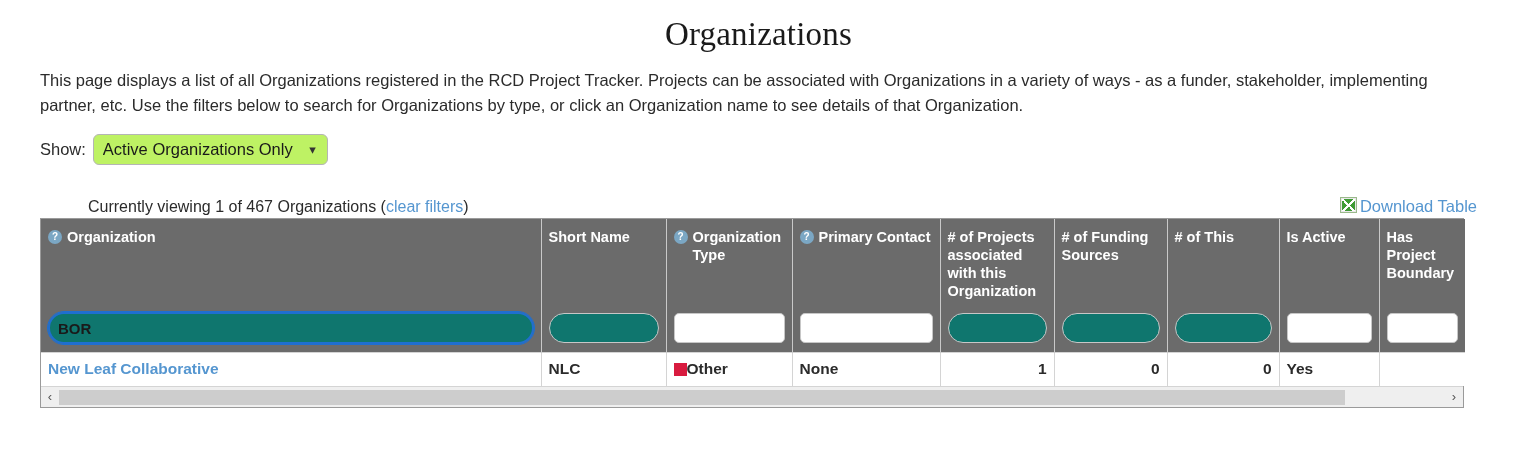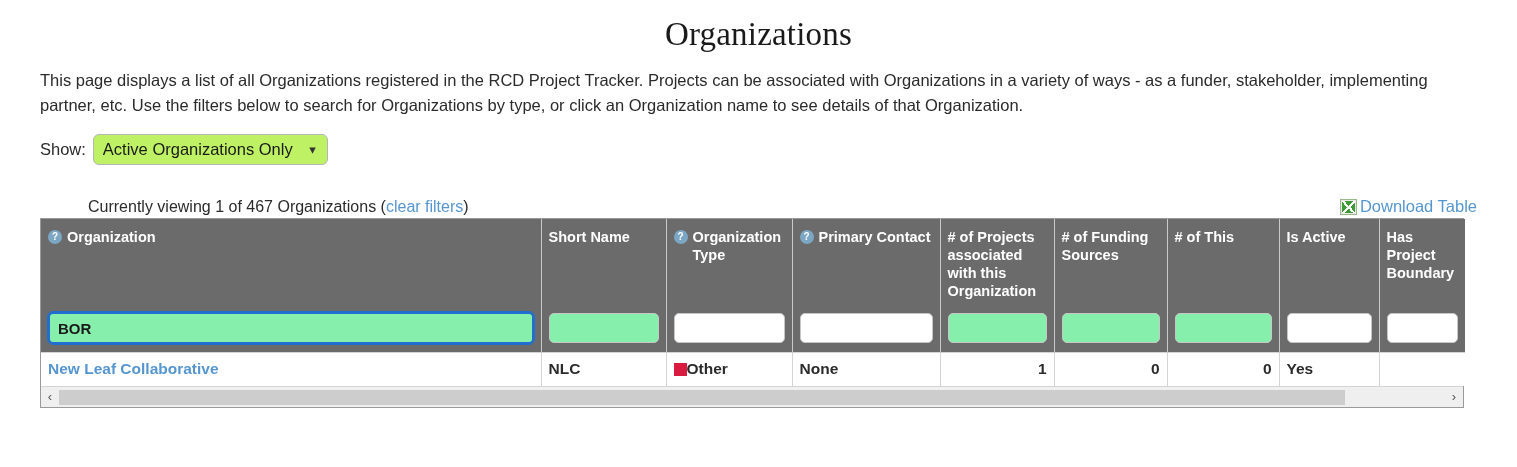--- a/index.html
+++ b/index.html
@@ -81,21 +81,21 @@
     font-size: 16px;
     color: #2b2b2b;
     margin-left: 48px;
   }
   a.link {
     color: #5596d0;
     text-decoration: none;
   }
   .download {
     display: flex;
-    align-items: center;
+    align-items: flex-start;
     gap: 3px;
     font-size: 16.5px;
   }
   .xls-icon {
     width: 17px;
     height: 16px;
     display: inline-block;
     position: relative;
     background: #e8e8e8;
     border: 1px solid #9ab98b;
@@ -161,22 +161,22 @@
     padding: 4px 7px 8px 7px;
     border-right: 1px solid #c9c9c9;
     vertical-align: middle;
   }
   tr.filter-row td:last-child { border-right: none; }
   .f-input {
     width: 100%;
     box-sizing: border-box;
     height: 30px;
     border: 1px solid #c7c7c7;
-    border-radius: 5px;
-    background: #86efac;
+    border-radius: 16px;
+    background: #0f766e;
     font-family: "Liberation Sans", sans-serif;
     font-size: 15px;
     padding: 2px 6px;
     color: #1a1a1a;
   }
   .f-input.focused {
     border: 2px solid #1f6fd0;
     outline: 1px solid #1f6fd0;
     height: 32px;
     font-weight: bold;

